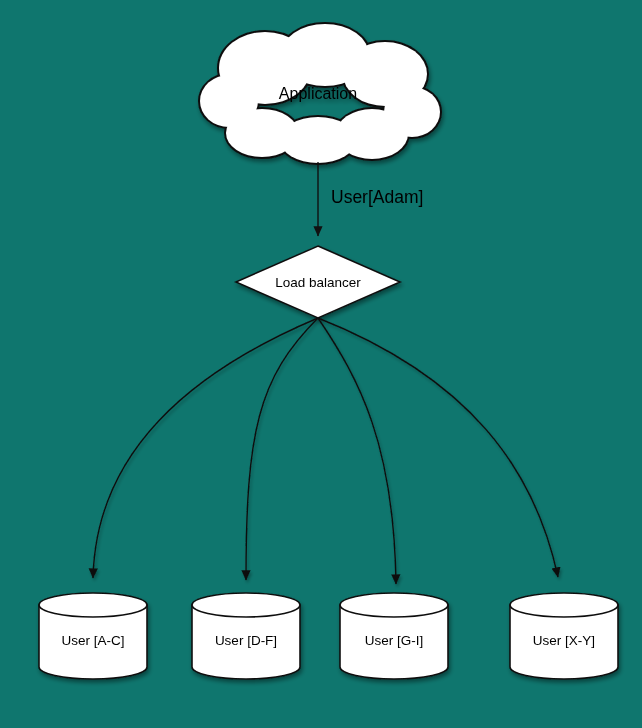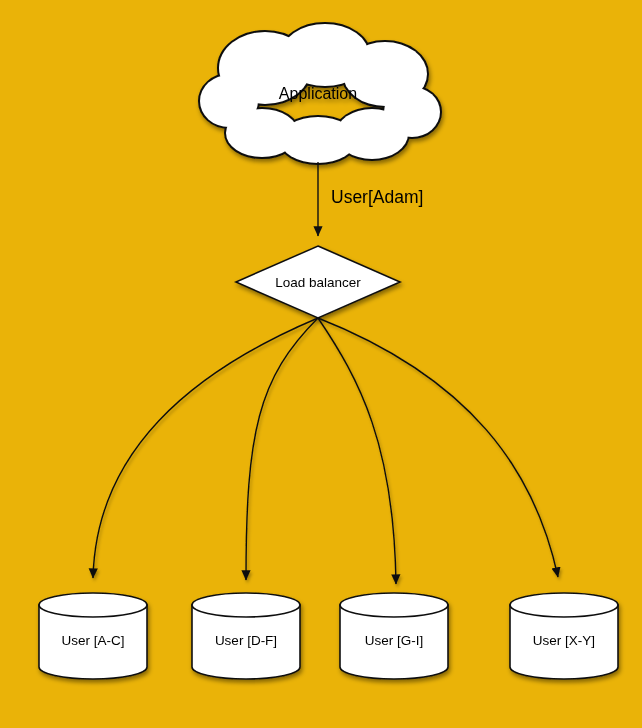--- a/index.html
+++ b/index.html
@@ -8,21 +8,21 @@
     background: #ffffff;
     width: 642px;
     height: 728px;
     overflow: hidden;
     font-family: "Liberation Sans", sans-serif;
   }
   .canvas-wrap {
     position: relative;
     width: 642px;
     height: 728px;
-    background: #eab308;
+    background: #0f766e;
   }
   svg { display: block; }
   .shape-stroke {
     fill: #ffffff;
     stroke: #111111;
   }
   .shape-fill-only {
     fill: #ffffff;
     stroke: none;
   }

